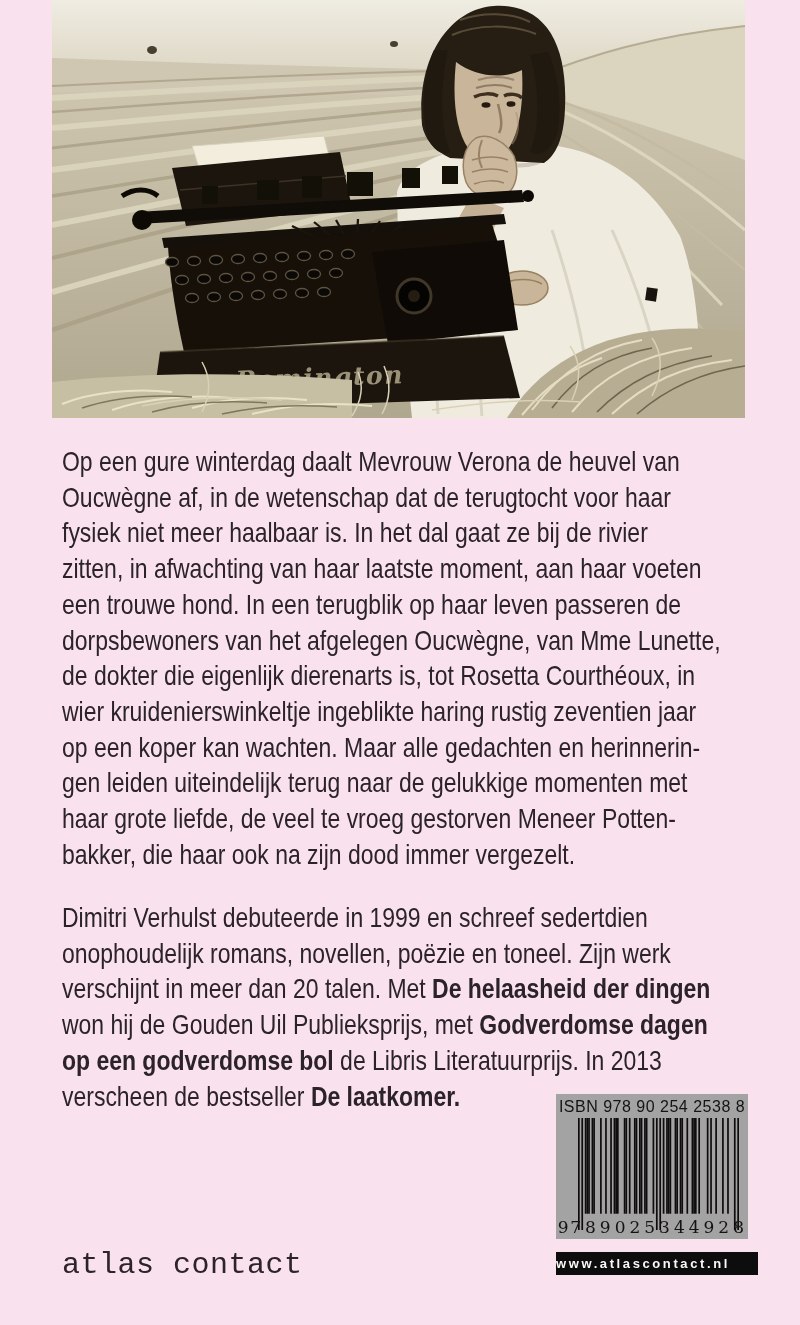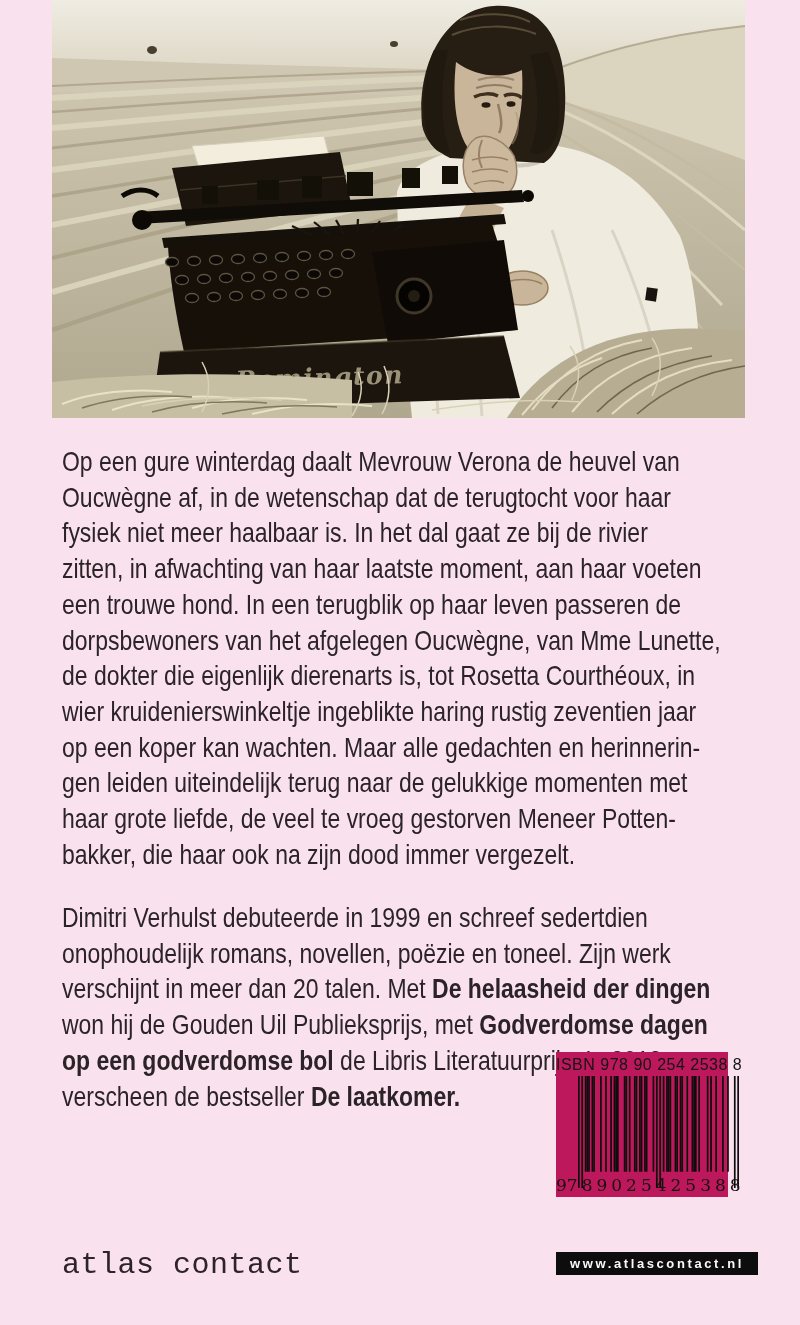--- a/index.html
+++ b/index.html
@@ -18,43 +18,43 @@
     position:absolute;left:62px;width:840px;
     color:#2b2328;font-size:28px;line-height:35.7px;
     transform:scaleX(0.82);transform-origin:0 0;
     letter-spacing:0;
   }
   .copy .line{white-space:nowrap;}
   .copy .b{font-weight:700;}
   .synopsis{top:444px;}
   .bio{top:900px;}
   .barcode-box{
-    position:absolute;left:556px;top:1052px;
-    width:172px;height:145px;background:#be185d;
+    position:absolute;left:556px;top:1094px;
+    width:192px;height:145px;background:#a3a3a3;
   }
   .isbn{
     position:absolute;top:4px;left:0;right:0;
     text-align:center;font-size:16px;letter-spacing:0.5px;
     color:#141414;white-space:nowrap;
   }
   .ean{
     position:absolute;left:22px;top:24px;
     width:161px;height:112px;display:block;fill:#0e0d0c;
   }
   .digits{
     position:absolute;left:0;right:0;bottom:2px;height:22px;
     display:flex;align-items:flex-end;
     font-family:"DejaVu Serif", serif;font-size:17px;color:#151310;
   }
   .digits .d9{width:20px;text-align:center;}
   .digits .dg{flex:1;letter-spacing:4px;}
   .site-bar{
     position:absolute;left:556px;top:1252px;
     width:202px;height:23px;background:#0e0d0e;
-    display:flex;align-items:center;justify-content:center;
+    display:flex;align-items:center;
   }
   .site-bar span{
     color:#fbf9f7;font-size:13px;font-weight:700;
     letter-spacing:2.6px;white-space:nowrap;
   }
   .publisher{
     position:absolute;left:62px;top:1248px;
     font-family:Liberation Mono, monospace;
     font-size:30px;color:#2d2329;letter-spacing:0.5px;
   }
@@ -324,21 +324,21 @@
         <rect x="78" y="0" width="1" height="47"></rect>
         <rect x="81" y="0" width="1" height="47"></rect>
         <rect x="85" y="0" width="1" height="47"></rect>
         <rect x="88" y="0" width="1" height="47"></rect>
         <rect x="92" y="0" width="1" height="55"></rect>
         <rect x="94" y="0" width="1" height="55"></rect>
       </svg>
     <div class="digits">
       <span class="d9">9</span>
       <span class="dg">789025</span>
-      <span class="dg">425388</span>
+      <span class="dg">344928</span>
     </div>
   </div>
 
   <div class="site-bar">
     <span>www.atlascontact.nl</span>
   </div>
 
   <div class="publisher">atlas contact</div>
 
 </div>

